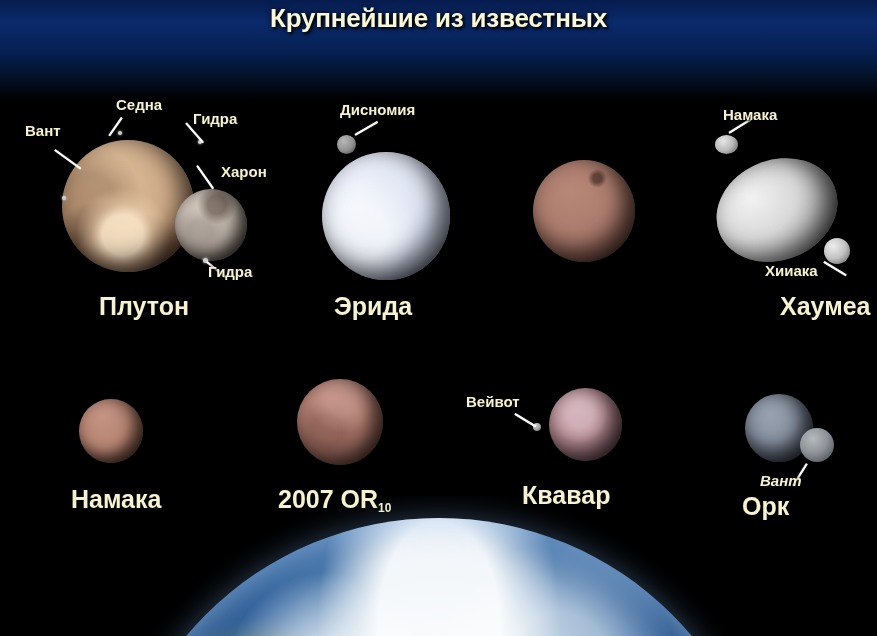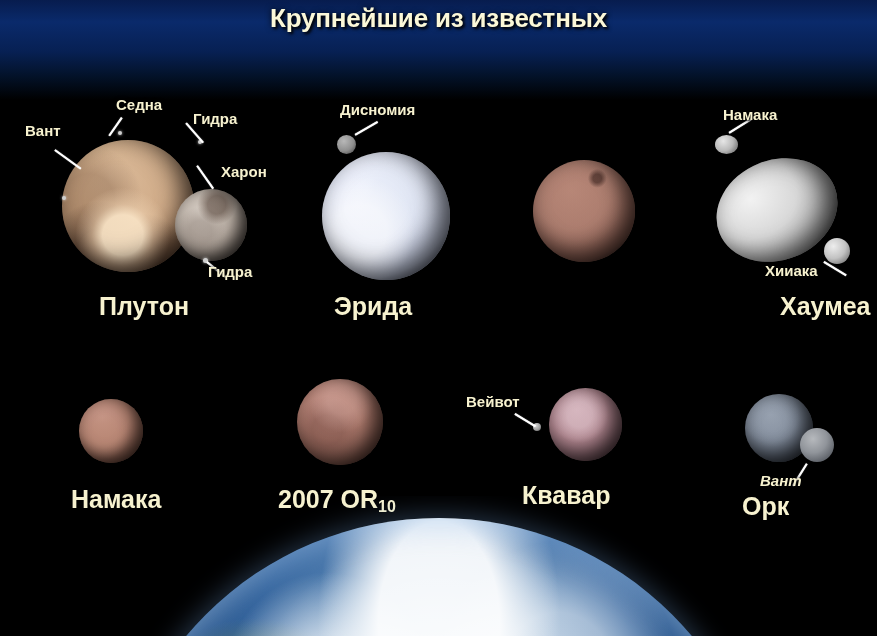--- a/index.html
+++ b/index.html
@@ -23,21 +23,21 @@
     letter-spacing:-0.2px;
     text-shadow:2px 2px 3px rgba(0,0,0,.95),0 0 6px rgba(0,0,0,.8);
   }
   #title .l2{display:block;}
   
   .big-label{
     position:absolute;font-size:25px;font-weight:bold;color:#f7f2cf;
     white-space:nowrap;
     text-shadow:2px 2px 3px rgba(0,0,0,.95),0 0 5px rgba(0,0,0,.9);
   }
-  .big-label sub{font-size:16px;vertical-align:baseline;position:relative;top:4px;}
+  .big-label sub{font-size:12px;vertical-align:baseline;position:relative;top:4px;}
   .small-label{
     position:absolute;font-size:15px;font-weight:bold;color:#f7f2cf;
     white-space:nowrap;
     text-shadow:1px 1px 2px rgba(0,0,0,.95),0 0 4px rgba(0,0,0,.9);
   }
   
   .leader{position:absolute;background:#ffffff;height:1.6px;transform-origin:0 50%;
           box-shadow:0 0 1px rgba(255,255,255,.8);}
   
   .body{position:absolute;border-radius:50%;}

